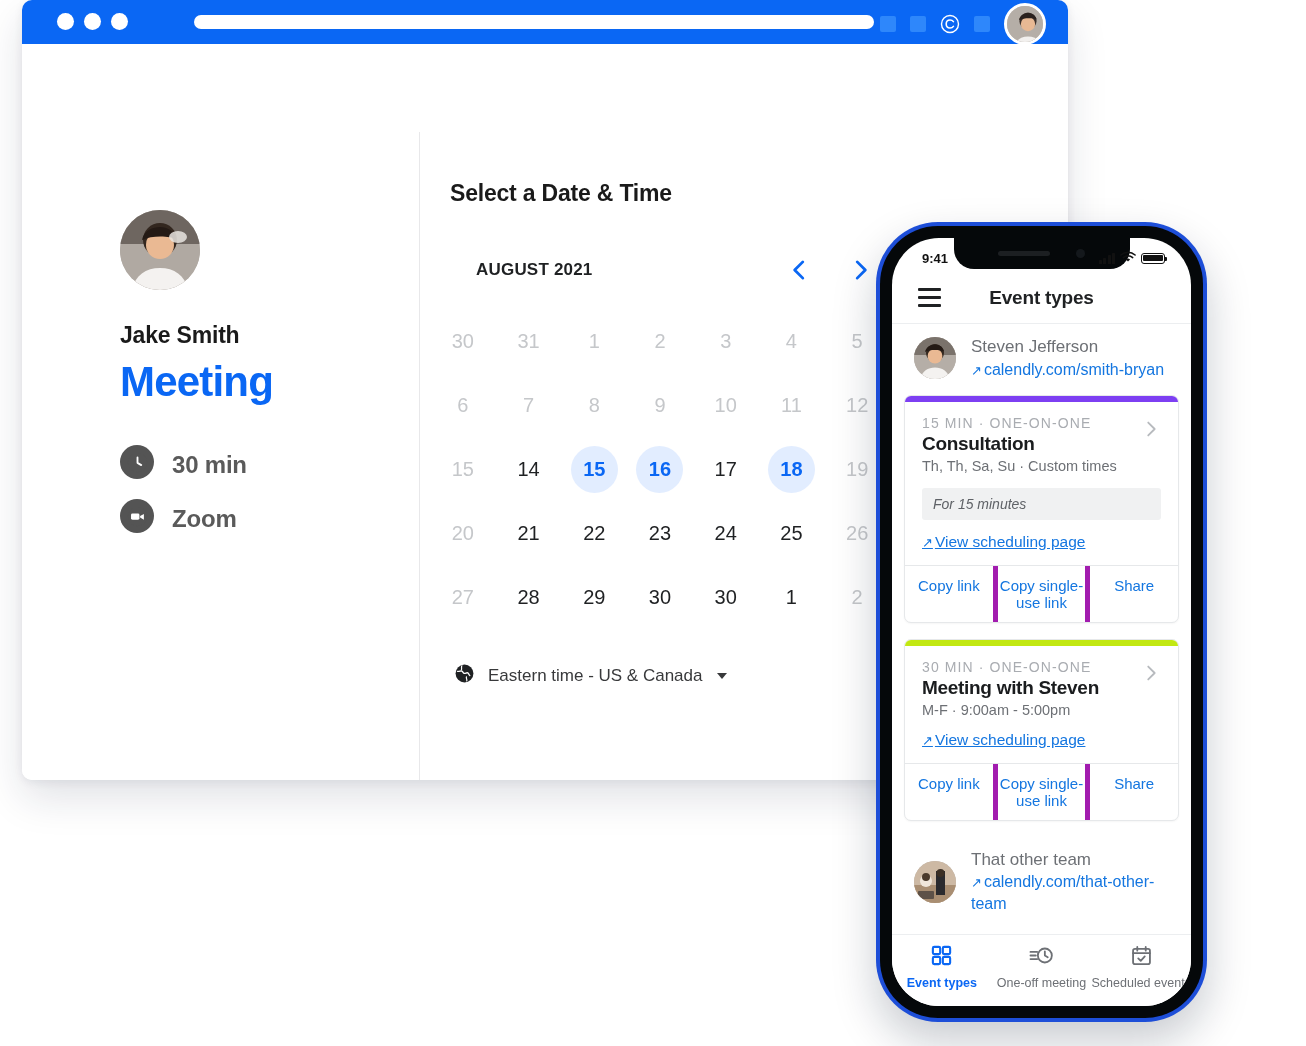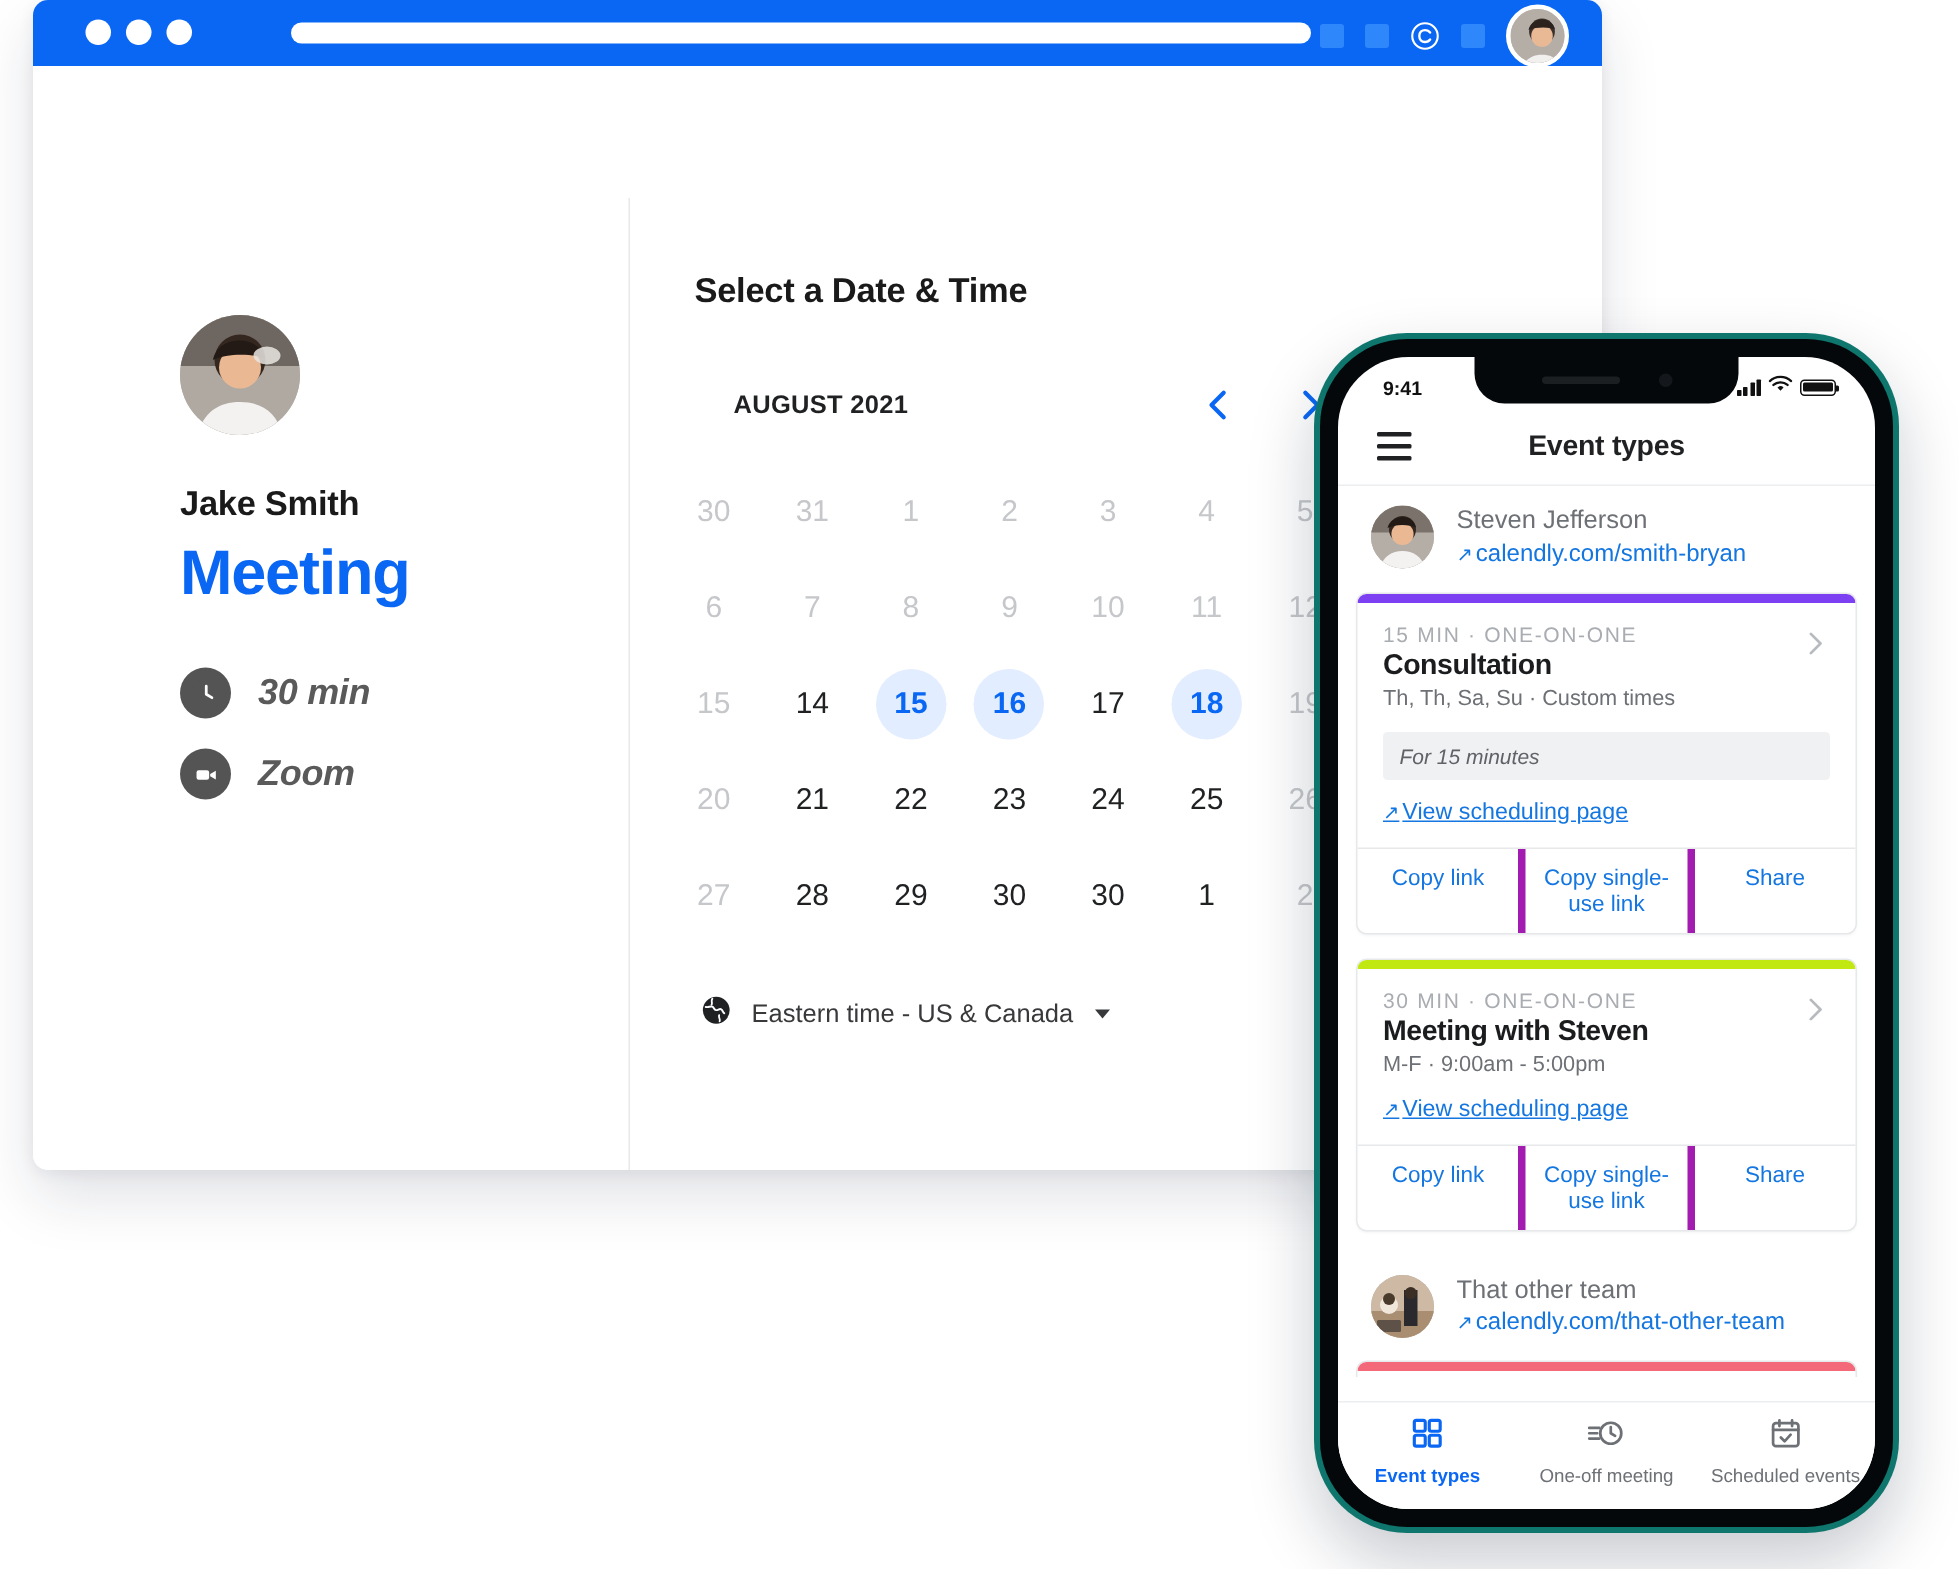--- a/index.html
+++ b/index.html
@@ -55,30 +55,30 @@
     overflow: hidden; background: #b9b3ad; margin-bottom: 32px;
   }
   .host-name {
     font-size: 23px; font-weight: 700; color: #1a1a1a;
     letter-spacing: -.2px; margin-bottom: 10px;
   }
   .event-title {
     font-size: 42px; font-weight: 700; color: #0a67f4;
     letter-spacing: -.8px; line-height: 1.1; margin-bottom: 40px;
   }
-  .meta-row { display: flex; align-items: center; gap: 18px; margin-bottom: 20px; font-style: italic; }
+  .meta-row { display: flex; align-items: flex-end; gap: 18px; margin-bottom: 20px; }
   .meta-icon {
     width: 34px; height: 34px; border-radius: 50%;
     background: #545454; flex: 0 0 34px;
     display: flex; align-items: center; justify-content: center;
   }
   .meta-text { font-size: 24px; font-weight: 700; color: #5a5a5a; letter-spacing: -.2px; }
 
   
-  .cal { position: absolute; left: 421px; top: 136px; width: 460px; }
+  .cal { position: absolute; left: 408px; top: 136px; width: 460px; }
   .cal-heading {
     font-size: 23px; font-weight: 700; color: #1a1a1a;
     letter-spacing: -.2px; margin-bottom: 50px; padding-left: 20px;
   }
   .cal-head {
     display: flex; align-items: center; justify-content: space-between;
     padding: 0 16px 0 46px; margin-bottom: 26px;
   }
   .cal-month { font-size: 17px; font-weight: 700; color: #1f2123; letter-spacing: .2px; }
   .cal-navs { display: flex; align-items: center; gap: 36px; }
@@ -106,23 +106,23 @@
   .tz-text { font-size: 17px; color: #38393b; }
   .caret {
     width: 0; height: 0; border-left: 5px solid transparent;
     border-right: 5px solid transparent; border-top: 6px solid #38393b;
     margin-left: 2px;
   }
 
   
   .phone {
     position: absolute; left: 876px; top: 222px;
-    width: 390px; height: 800px;
+    width: 331px; height: 800px;
     border-radius: 62px;
-    background: #0f766e;
+    background: #1d4ed8;
     padding: 4px;
     box-shadow: 0 20px 44px rgba(10,25,45,.22);
   }
   .phone-inner {
     width: 100%; height: 100%;
     background: #05080a; border-radius: 58px; padding: 12px;
   }
   .screen {
     position: relative; width: 100%; height: 100%;
     background: #ffffff; border-radius: 47px; overflow: hidden;

